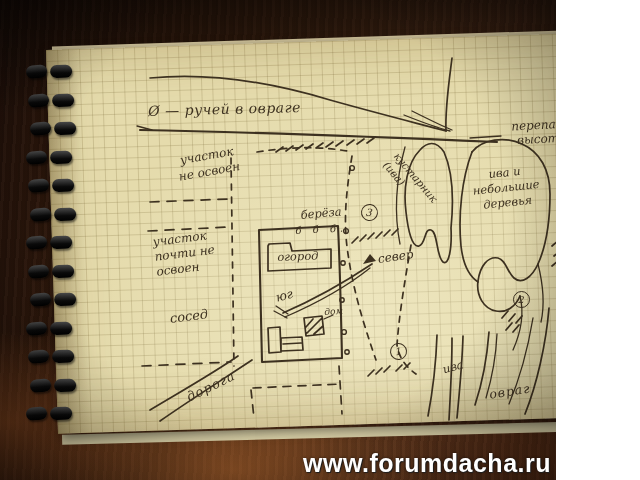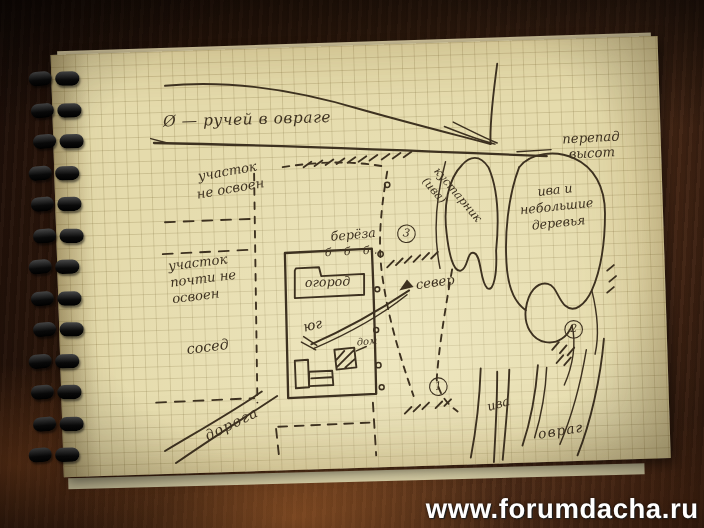--- a/index.html
+++ b/index.html
@@ -1,17 +1,17 @@
 <!DOCTYPE html>
 <html style="--ink: #3d3120; --paper: #e5dbac;"><head>
 <meta charset="utf-8">
 <style>
   :root{ --ink:#3d3120; --paper:#e5dbac; }
   html,body{margin:0;padding:0;}
-  .scene{position:relative;width:640px;height:480px;overflow:hidden;
+  .scene{position:relative;width:556px;height:480px;overflow:hidden;
     background:
       radial-gradient(ellipse 300px 150px at 42% 98%, rgba(205,120,55,.50), transparent 70%),
       radial-gradient(ellipse 220px 130px at 2% 88%, rgba(165,88,38,.45), transparent 70%),
       radial-gradient(ellipse 260px 120px at 98% 96%, rgba(120,60,25,.35), transparent 70%),
       linear-gradient(180deg, rgba(0,0,0,.55), transparent 24%),
       repeating-linear-gradient(93deg, rgba(0,0,0,.15) 0 2px, rgba(255,255,255,.02) 2px 5px, rgba(0,0,0,.10) 5px 9px),
       linear-gradient(100deg,#24120a 0%,#371d0d 28%,#462713 55%,#55301a 80%,#3b1f10 100%);
   }
   .under-page{position:absolute;background:#cfc29a;z-index:1;}
   .up-top{left:52px;top:38px;width:540px;height:14px;transform:rotate(-1.8deg);}

